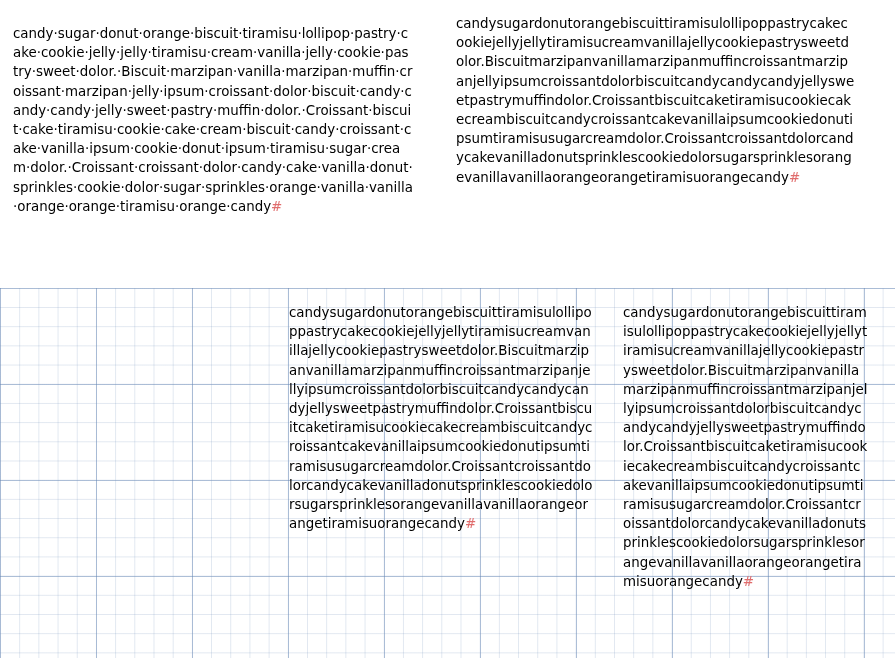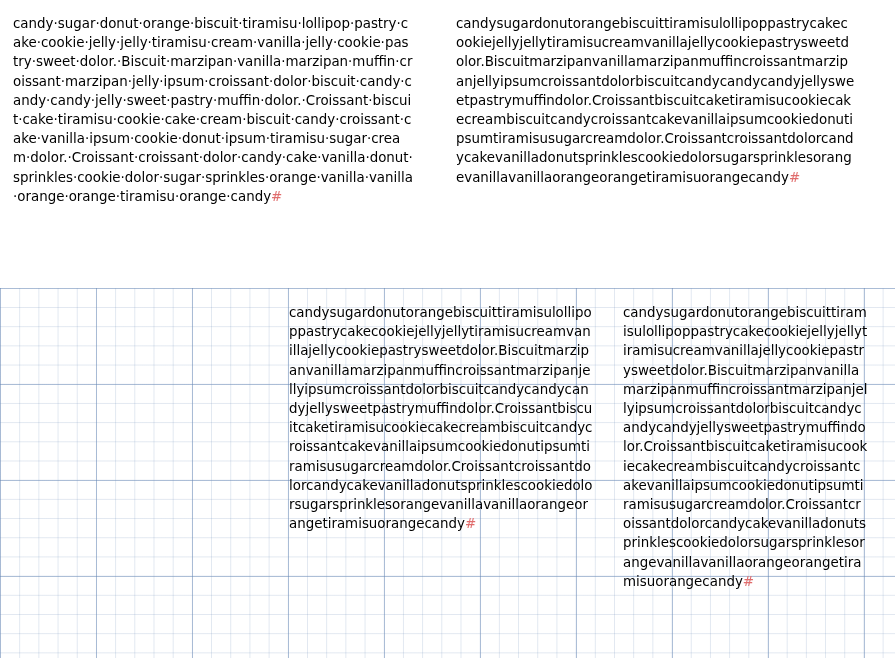--- a/index.html
+++ b/index.html
@@ -51,21 +51,21 @@
     position: absolute;
     z-index: 2;
     color: #000000;
     font-size: 13.4px;
     line-height: 19.2px;
     white-space: pre-wrap;
     word-break: break-word;
   }
   #block-top-left {
     left: 13px;
-    top: 14px;
+    top: 24px;
     width: 400px;
   }
   #block-top-right {
     left: 456px;
     top: 14px;
     width: 400px;
   }
   #block-bottom-mid {
     left: 289px;
     top: 303px;

